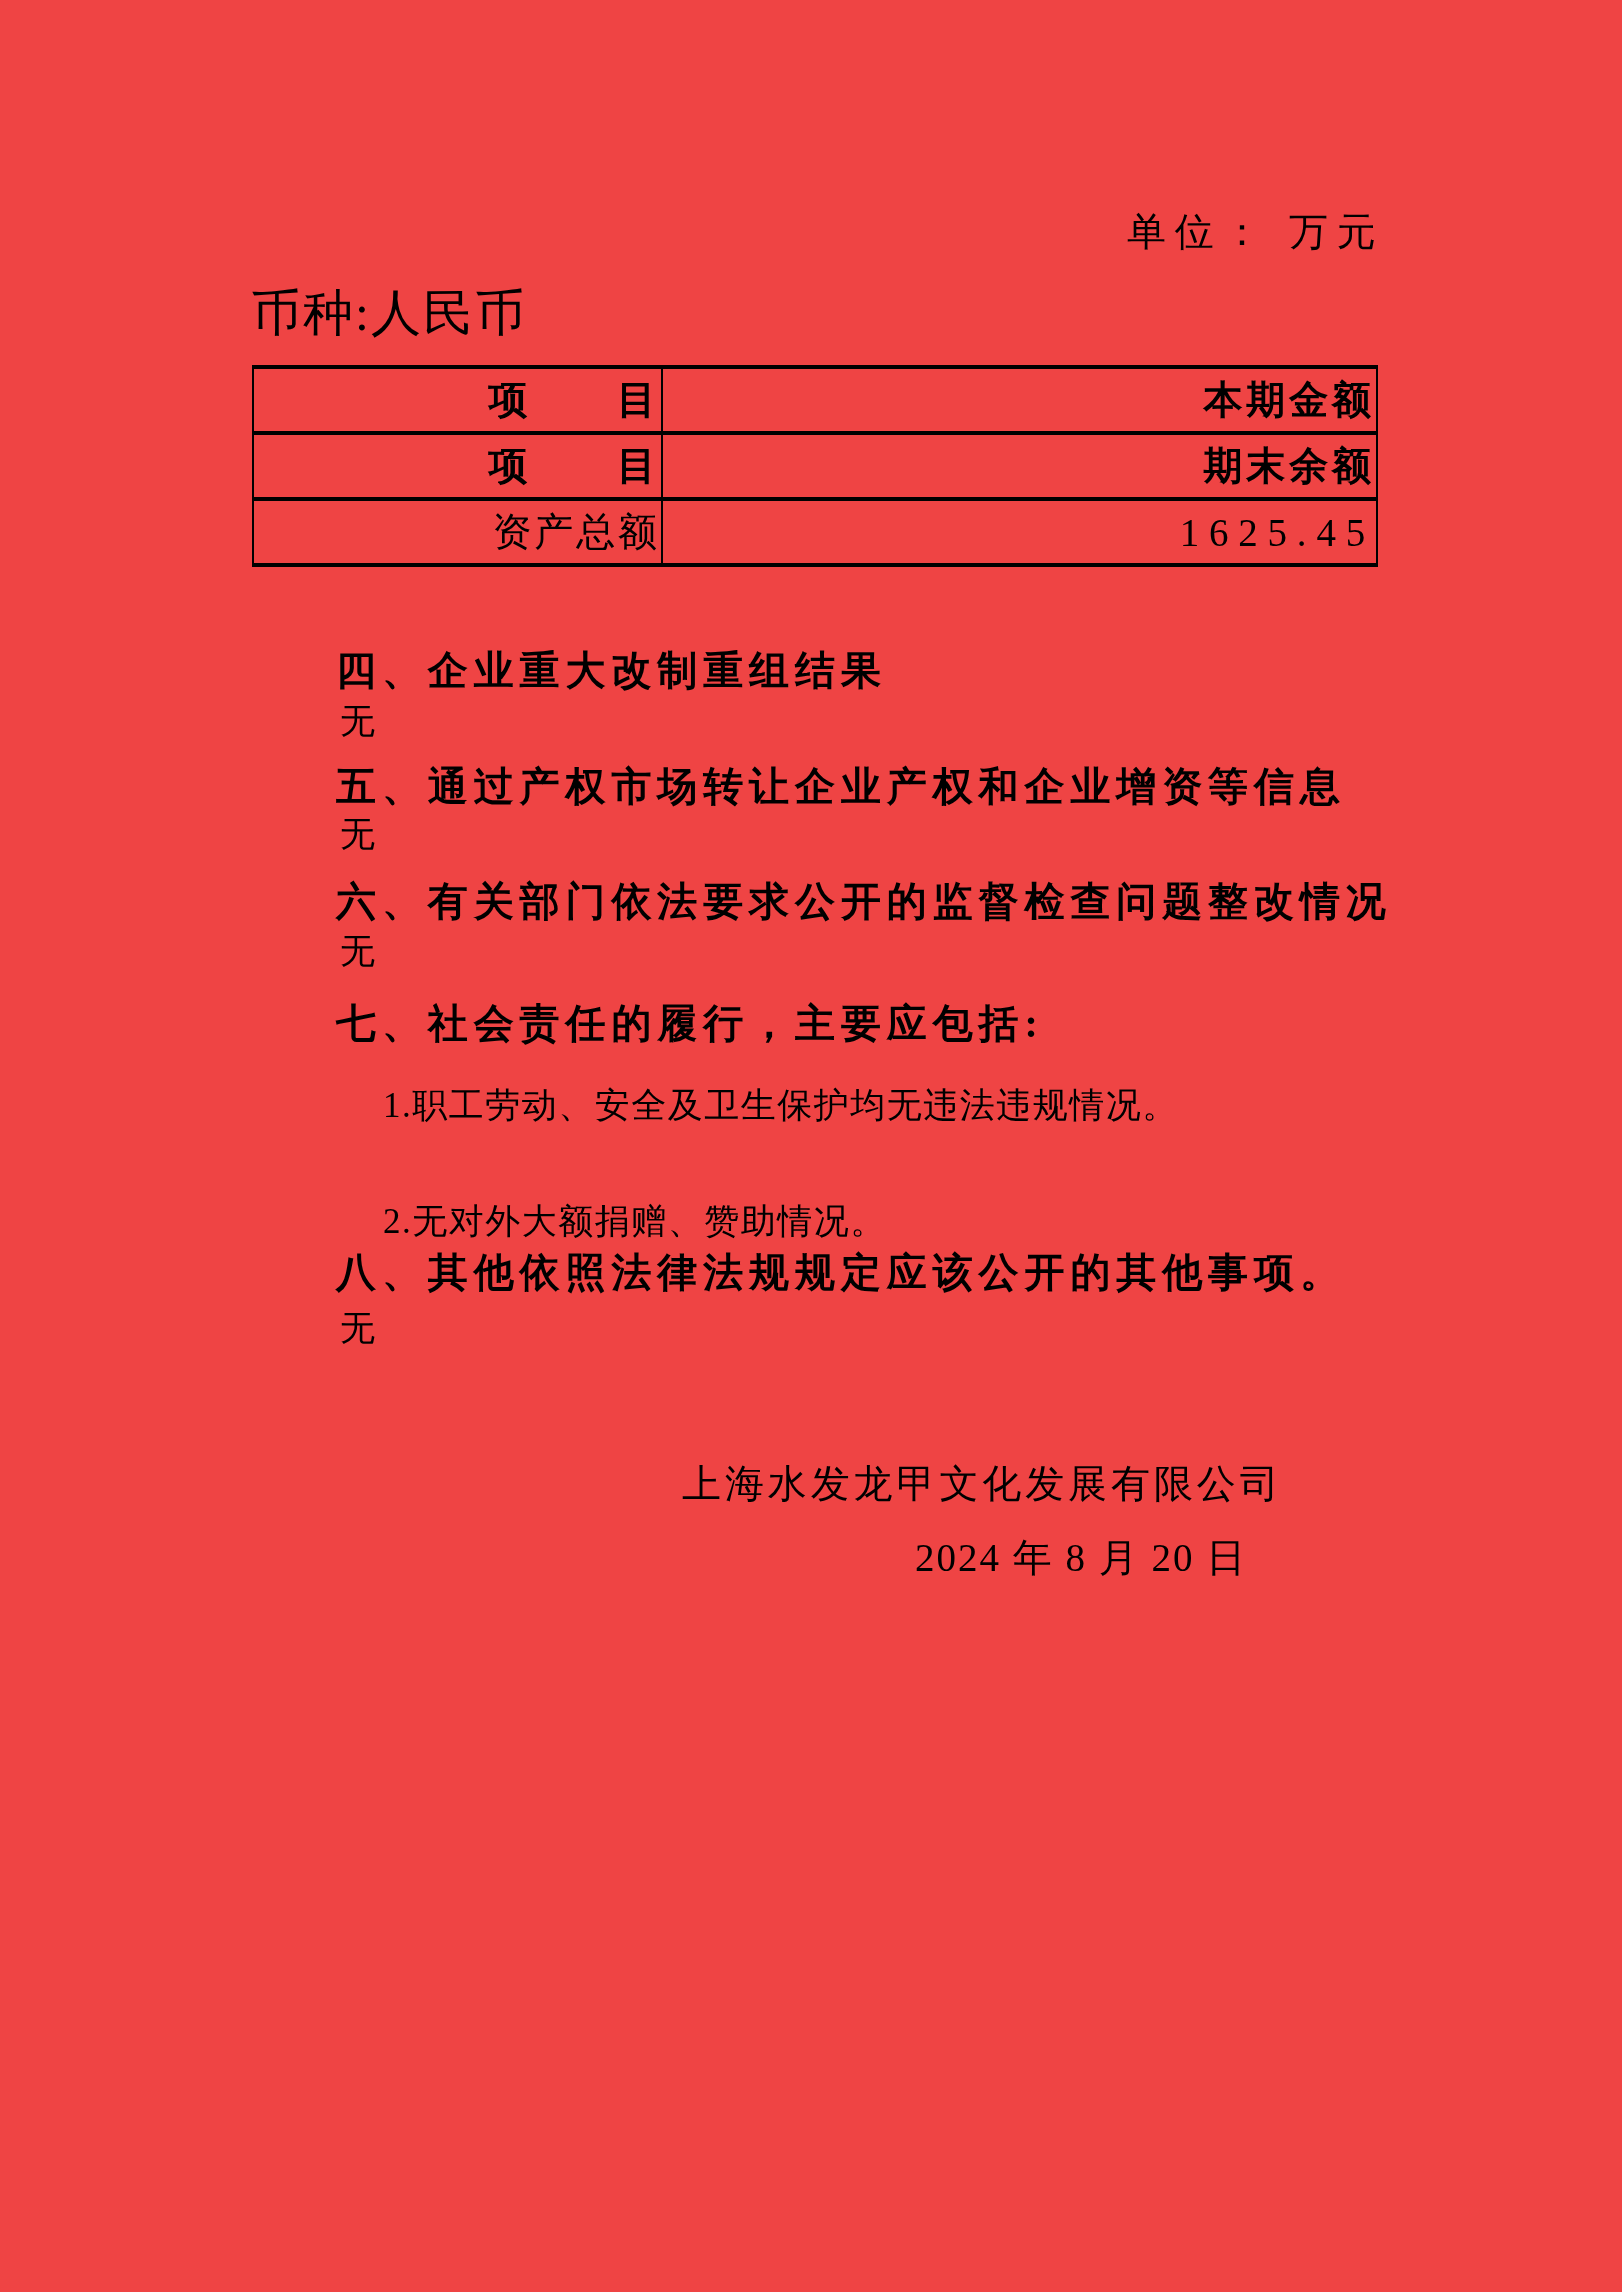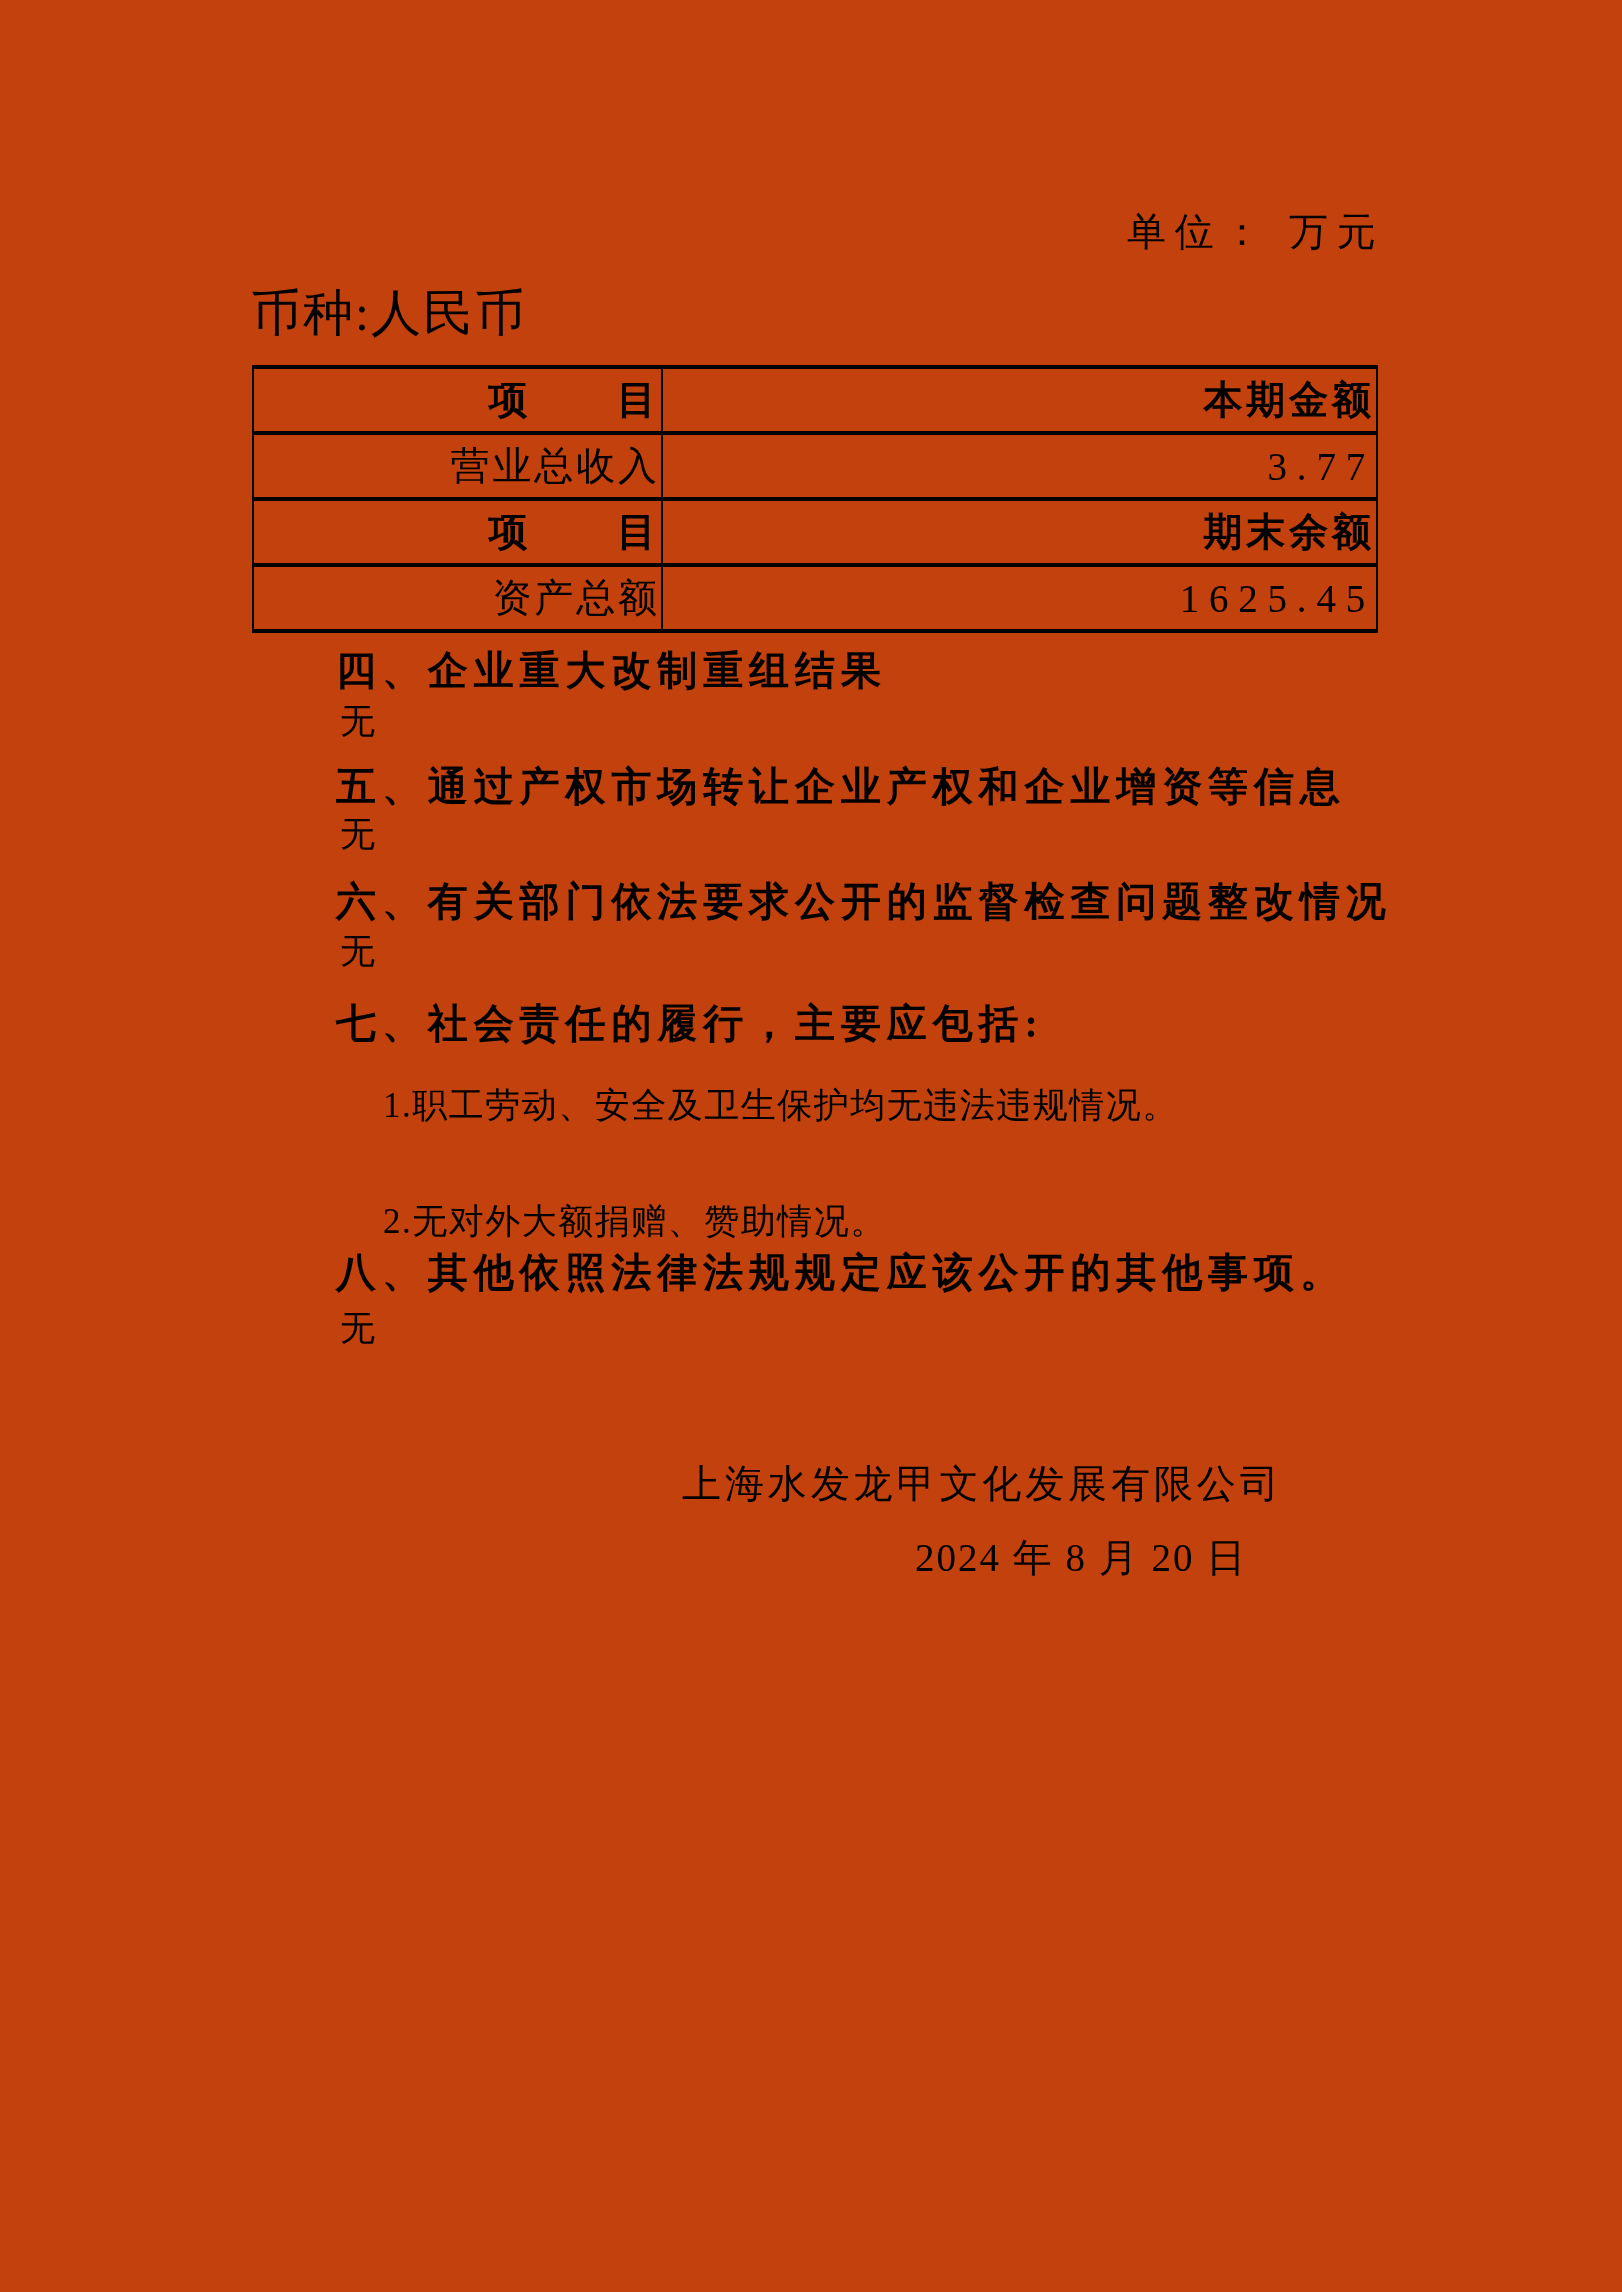--- a/index.html
+++ b/index.html
@@ -1,20 +1,20 @@
 <!DOCTYPE html>
 <html><head>
 <meta charset="utf-8">
 <style>
   html, body { margin: 0; padding: 0; background: #e8e8e8; }
   .page {
     position: relative;
     width: 1622px;
     height: 2293px;
-    background: #c2410c;
+    background: #ef4444;
     font-family: "Liberation Serif", "DejaVu Serif", serif;
     color: #000;
     overflow: hidden;
   }
   .abs { position: absolute; white-space: nowrap; line-height: 1.15; }
 
   .unit-line     { left: 1127px; top: 210px; font-size: 39px; letter-spacing: 8.8px; }
   .currency-line { left: 251px;  top: 285px; font-size: 50px; letter-spacing: 2px; }
 
   .fin-table {
@@ -72,24 +72,20 @@
   <table class="fin-table">
     <colgroup>
         <col class="col-item">
         <col class="col-value">
       </colgroup>
     <tbody>
       <tr class="hdr">
         <td>项　　目</td>
         <td class="val">本期金额</td>
       </tr>
-      <tr>
-        <td>营业总收入</td>
-        <td class="val num">3.77</td>
-      </tr>
       <tr class="hdr">
         <td>项　　目</td>
         <td class="val">期末余额</td>
       </tr>
       <tr>
         <td>资产总额</td>
         <td class="val num">1625.45</td>
       </tr>
     </tbody>
   </table>

